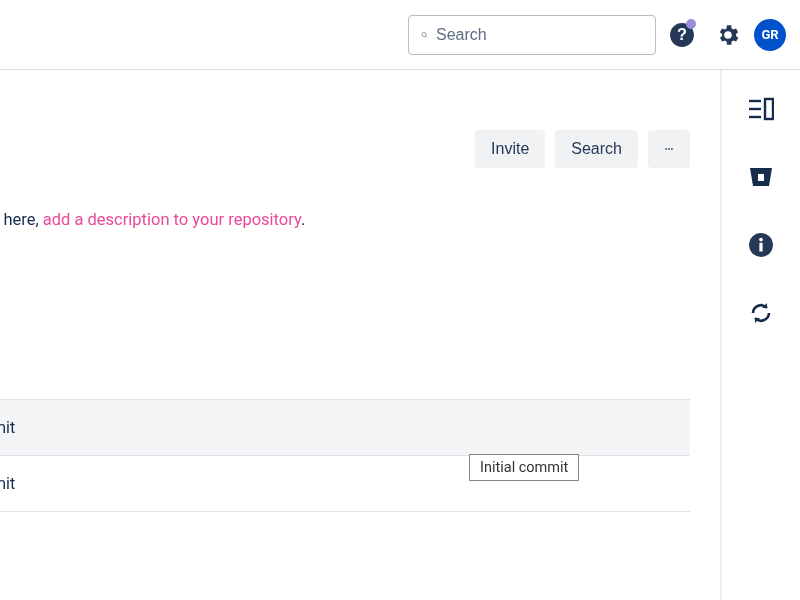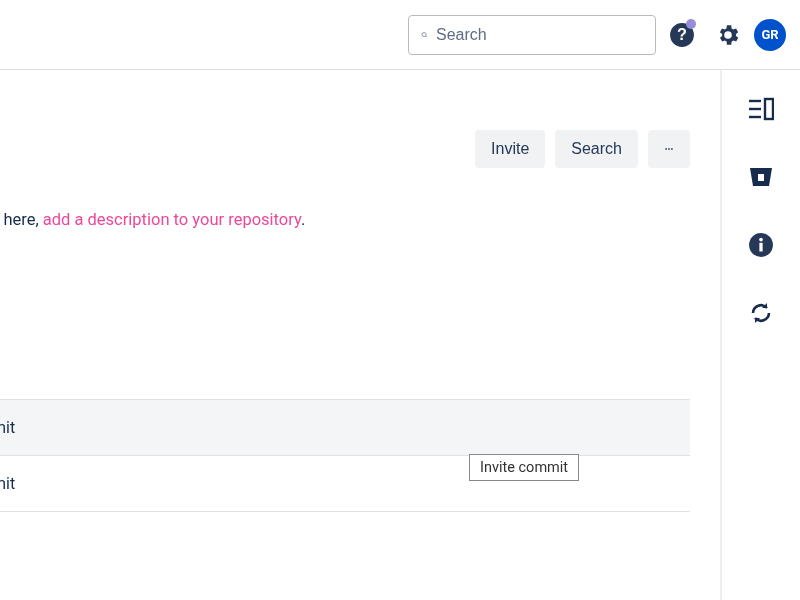--- a/index.html
+++ b/index.html
@@ -97,13 +97,13 @@
   <div class="r-icon">
     <svg width="24" height="24" viewBox="0 0 24 24" fill="none" stroke="#172B4D" stroke-width="2.6">
         <path d="M4 12a8 8 0 0 1 14-5"></path>
         <polyline points="18 2 18 7 13 7" fill="#172B4D" stroke="none"></polyline>
         <path d="M20 12a8 8 0 0 1-14 5"></path>
         <polyline points="6 22 6 17 11 17" fill="#172B4D" stroke="none"></polyline>
       </svg>
   </div>
 </div>
 
-<div class="tooltip">Invite commit</div>
+<div class="tooltip">Initial commit</div>
 
 </body></html>

